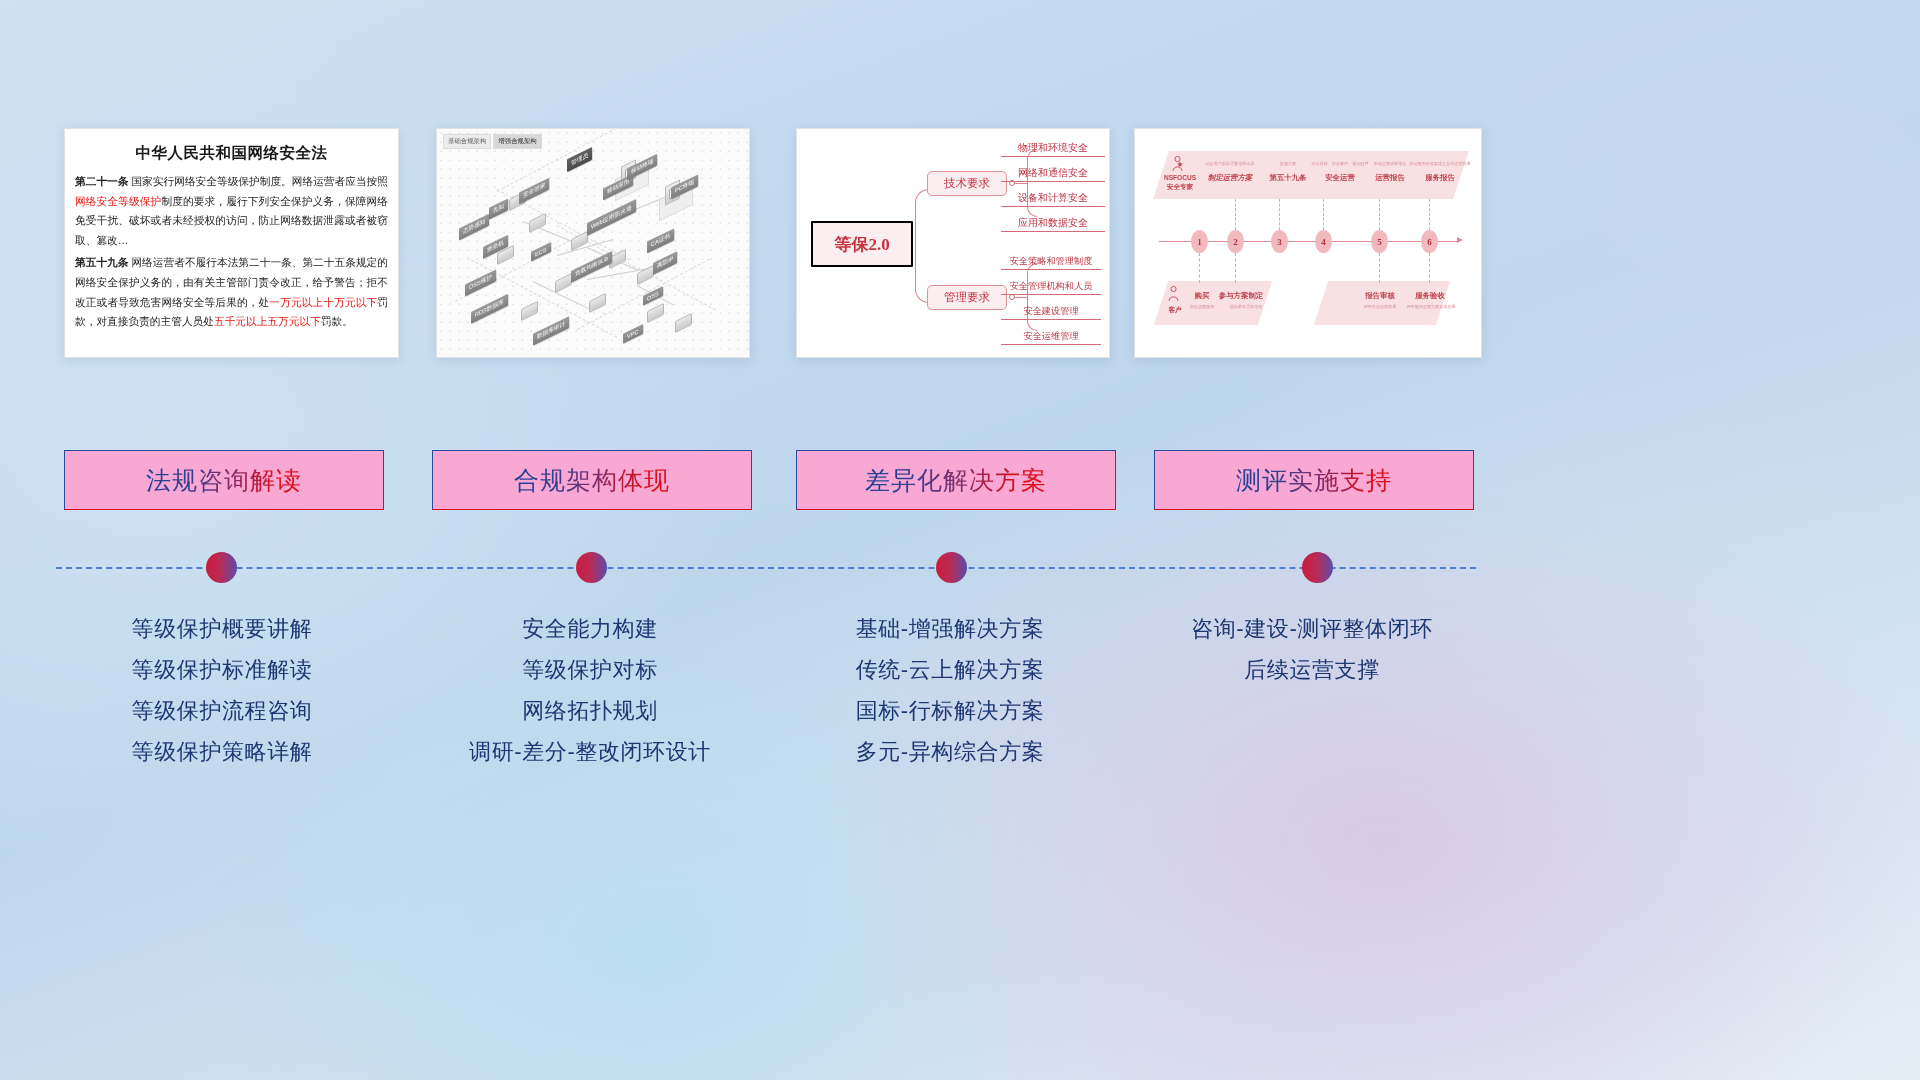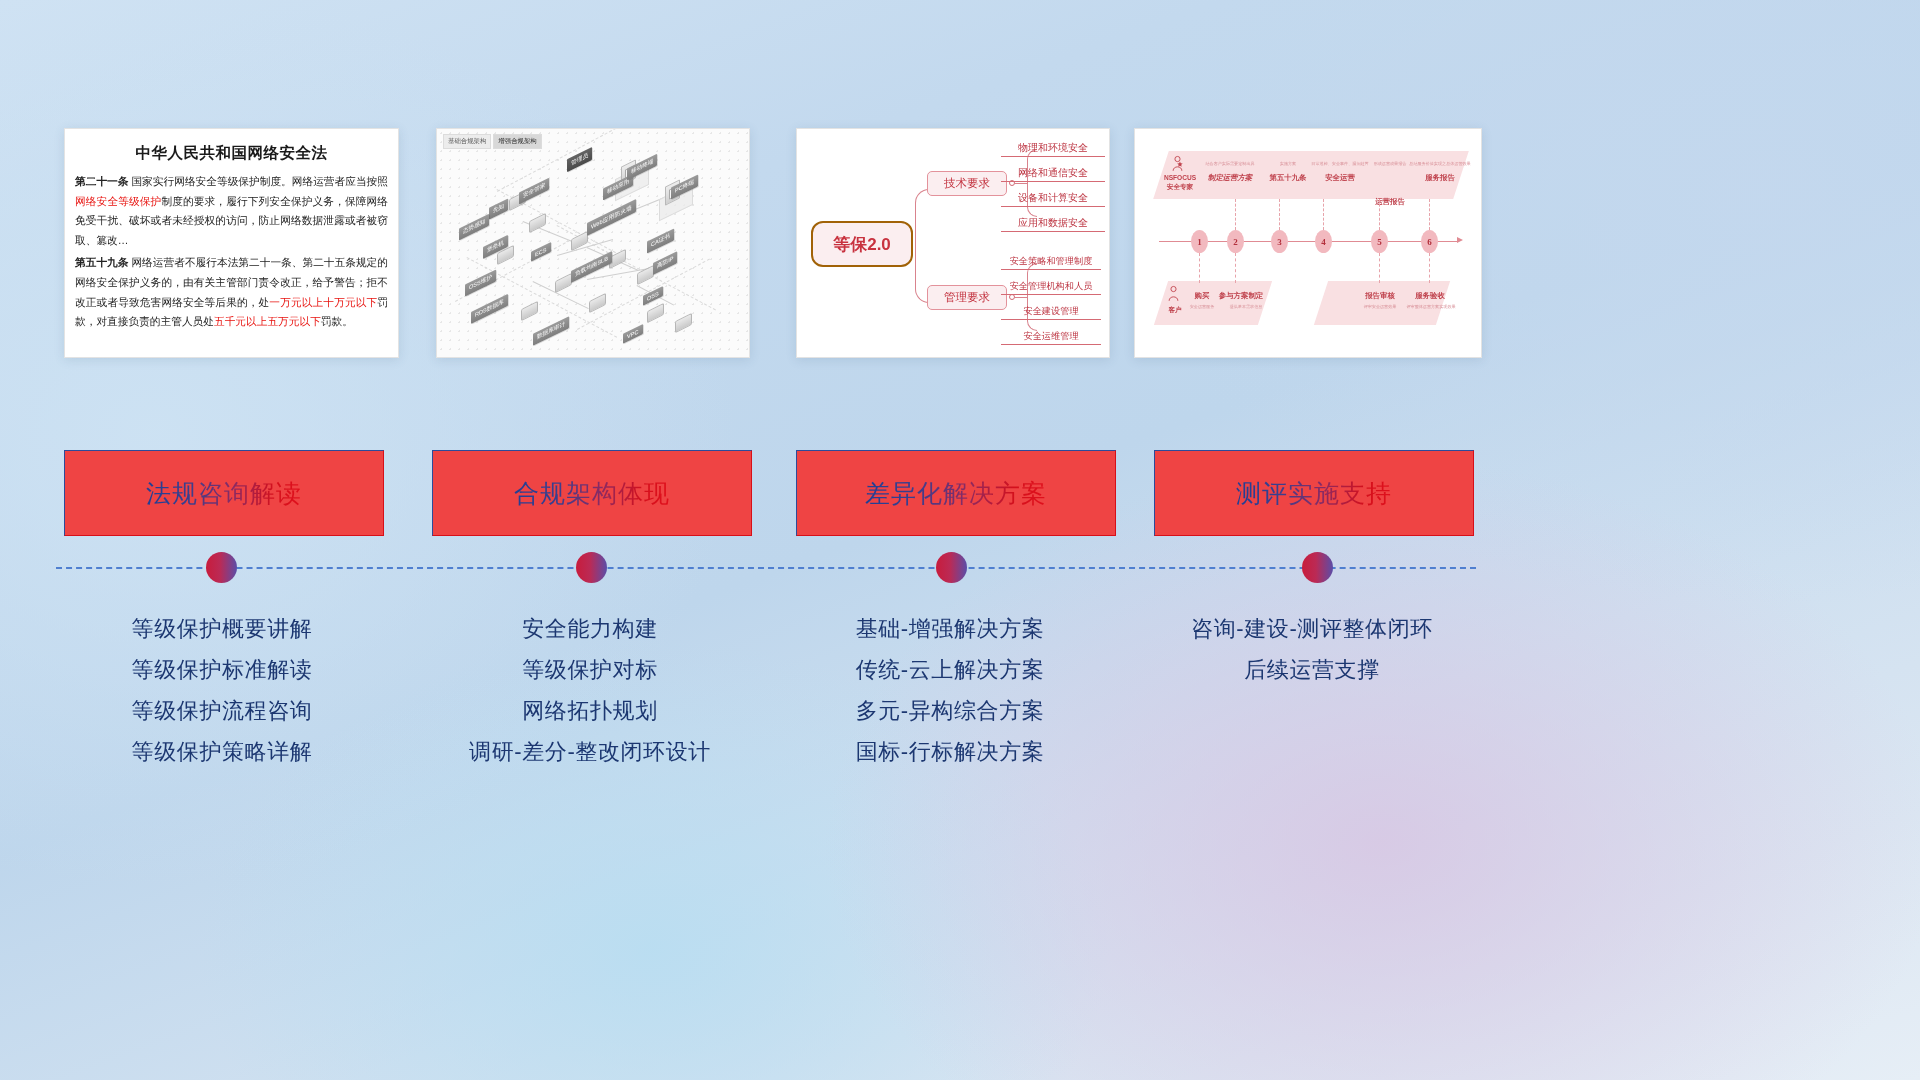--- a/index.html
+++ b/index.html
@@ -86,24 +86,24 @@
   .srv::after {
     content:""; position:absolute; left:3px; top:4px; width:9px; height:8px;
     border:1px solid #a9a9a9; background:#f6f6f6;
   }
   .link { position: absolute; height: 0; border-top: 1px solid #cfcfcf; transform-origin: 0 0; z-index: 1; }
 
   
   .mind { position: relative; width: 100%; height: 100%; background: #fff; }
   .mind-root {
     position: absolute; left: 14px; top: 92px; width: 102px; height: 46px;
-    background: #fbeef0; border: 2px solid #a16207; border-radius: 12px;
+    background: #fbeef0; border: 2px solid #000000; border-radius: 1px;
     display: flex; align-items: center; justify-content: center;
     color: #c8323f; font-size: 17px; font-weight: bold;
-    font-family: Liberation Sans, sans-serif;
+    font-family: Liberation Serif, serif;
   }
   .mind-b {
     position: absolute; width: 80px; height: 25px;
     background: #fbeef0; border: 1.4px solid #e3929b; border-radius: 5px;
     display: flex; align-items: center; justify-content: center;
     color: #c2313e; font-size: 11.5px;
     font-family: "Liberation Serif", "DejaVu Serif", serif;
   }
   #mb-tech { left: 130px; top: 42px; }
   #mb-mgmt { left: 130px; top: 156px; }
@@ -146,22 +146,22 @@
   .nsf-lab { position: absolute; color: #c0434e; font-size: 7.4px; font-weight: bold; white-space: nowrap; text-align: center; }
   .nsf-sub { position: absolute; color: #d89098; font-size: 4.1px; white-space: nowrap; text-align: center; }
   .nsf-brand { position: absolute; color: #c0434e; font-size: 6.6px; font-weight: bold; text-align: center; line-height: 9px; }
   .nsf-person {
     position: absolute; width: 13px; height: 17px;
   }
 
   
   .titles { position: absolute; left: 0; top: 0; width: 1920px; height: 1080px; }
   .tbox {
-    position: absolute; top: 450px; height: 86px;
-    background: #ef4444;
+    position: absolute; top: 450px; height: 60px;
+    background: #f9a8d4;
     border-top: 1.6px solid #2d4b9a;
     border-left: 1.6px solid #2d4b9a;
     border-right: 1.6px solid #d80f18;
     border-bottom: 1.6px solid #d80f18;
     display: flex; align-items: center; justify-content: center;
   }
   .tbox .tlabel {
     font-size: 25px; font-weight: 500; letter-spacing: 1px;
     background: linear-gradient(90deg, #1f3f96 0%, #3a3f8e 28%, #8a2a63 56%, #d4101c 82%, #e0101c 100%);
     -webkit-background-clip: text; background-clip: text;
@@ -325,21 +325,21 @@
         </svg>
         <div class="nsf-brand" style="left:24px; top:176px; width:32px;">客户</div>
 
         <div class="nsf-sub" style="left:66px;  top:32px; width:58px;">结合客户实际需要定制出具</div>
         <div class="nsf-lab" style="left:66px;  top:44px; width:58px;font-style:italic;">制定运营方案</div>
         <div class="nsf-sub" style="left:128px; top:32px; width:50px;">实施方案</div>
         <div class="nsf-lab" style="left:128px; top:44px; width:50px;">第五十九条</div>
         <div class="nsf-sub" style="left:176px; top:32px; width:58px;">日常巡检、安全事件、漏洞处置</div>
         <div class="nsf-lab" style="left:180px; top:44px; width:50px;">安全运营</div>
         <div class="nsf-sub" style="left:228px; top:32px; width:54px;">形成运营成果报告</div>
-        <div class="nsf-lab" style="left:230px; top:44px; width:50px;margin-top:24px;">运营报告</div>
+        <div class="nsf-lab" style="left:230px; top:44px; width:50px;">运营报告</div>
         <div class="nsf-sub" style="left:274px; top:32px; width:62px;">总结服务价值实现之总体运营效果</div>
         <div class="nsf-lab" style="left:280px; top:44px; width:50px;">服务报告</div>
 
         <div class="nsf-axis"></div>
         <div class="nsf-arrow"></div>
 
         <div class="nsf-node" style="left:56px;  top:101px;">1</div>
         <div class="nsf-node" style="left:92px;  top:101px;">2</div>
         <div class="nsf-node" style="left:136px; top:101px;">3</div>
         <div class="nsf-node" style="left:180px; top:101px;">4</div>
@@ -397,21 +397,21 @@
   </div>
   <div class="col" id="col2">
     <div class="bullet">安全能力构建</div>
     <div class="bullet">等级保护对标</div>
     <div class="bullet">网络拓扑规划</div>
     <div class="bullet">调研-差分-整改闭环设计</div>
   </div>
   <div class="col" id="col3">
     <div class="bullet">基础-增强解决方案</div>
     <div class="bullet">传统-云上解决方案</div>
+    <div class="bullet">国标-行标解决方案</div>
     <div class="bullet">多元-异构综合方案</div>
-    <div class="bullet">国标-行标解决方案</div>
   </div>
   <div class="col" id="col4">
     <div class="bullet">咨询-建设-测评整体闭环</div>
     <div class="bullet">后续运营支撑</div>
   </div>
 
 </div>
 
 </body></html>

